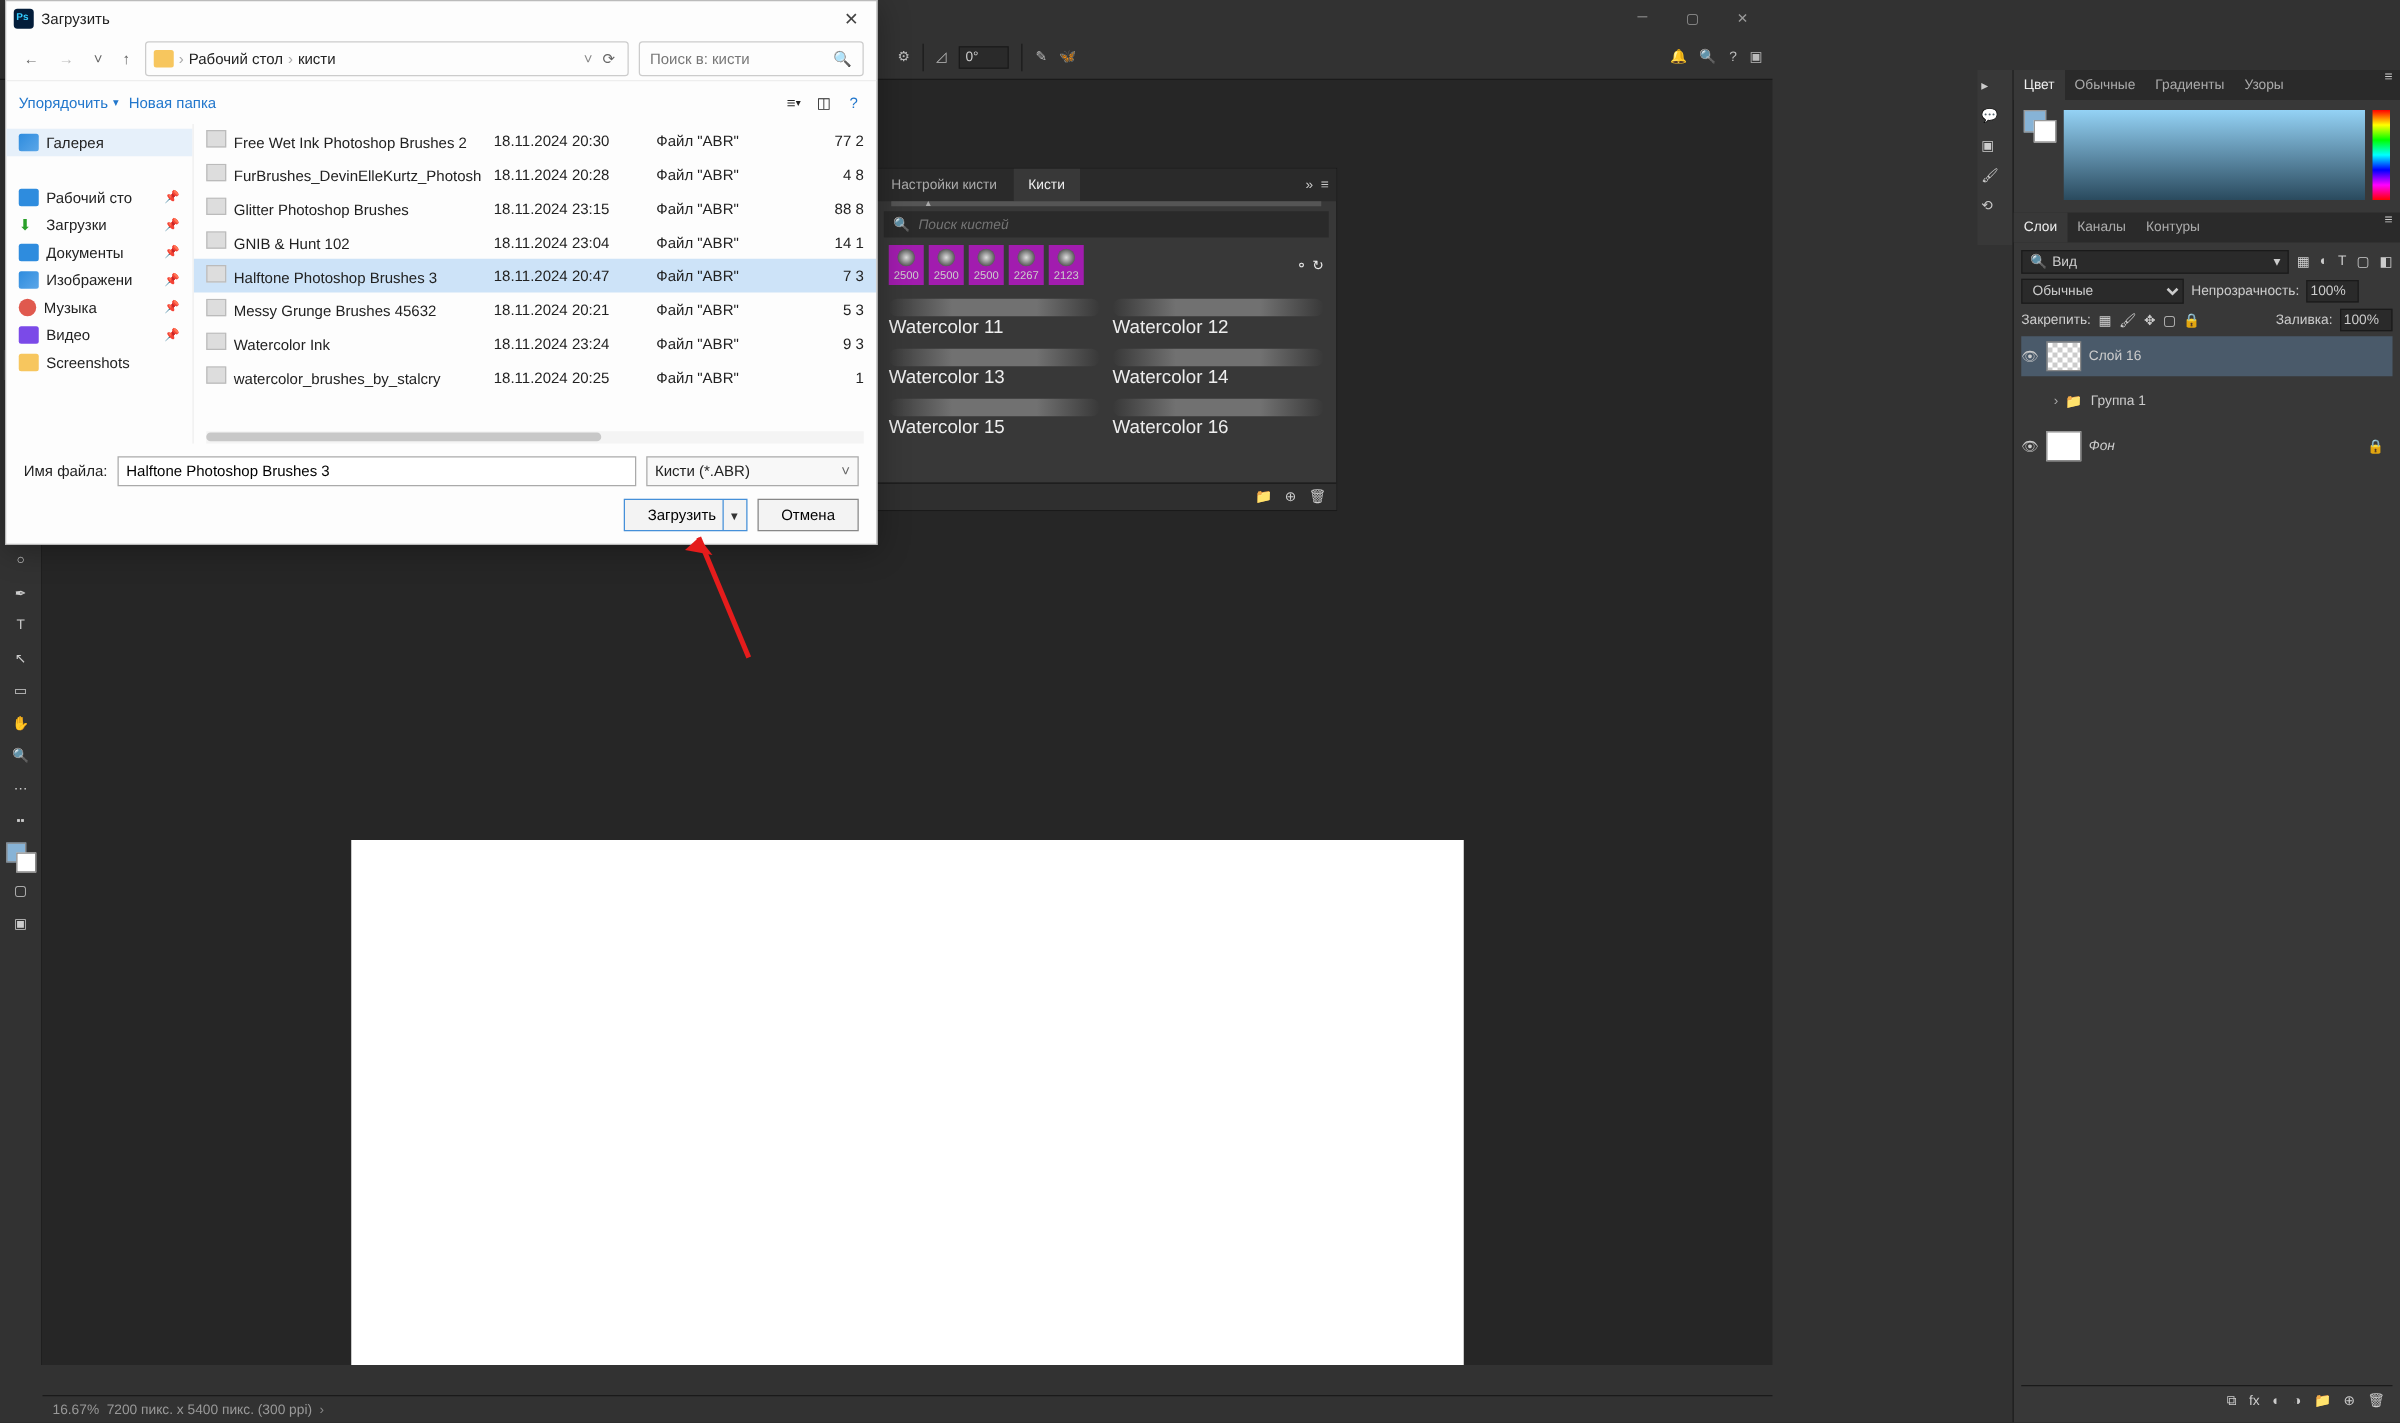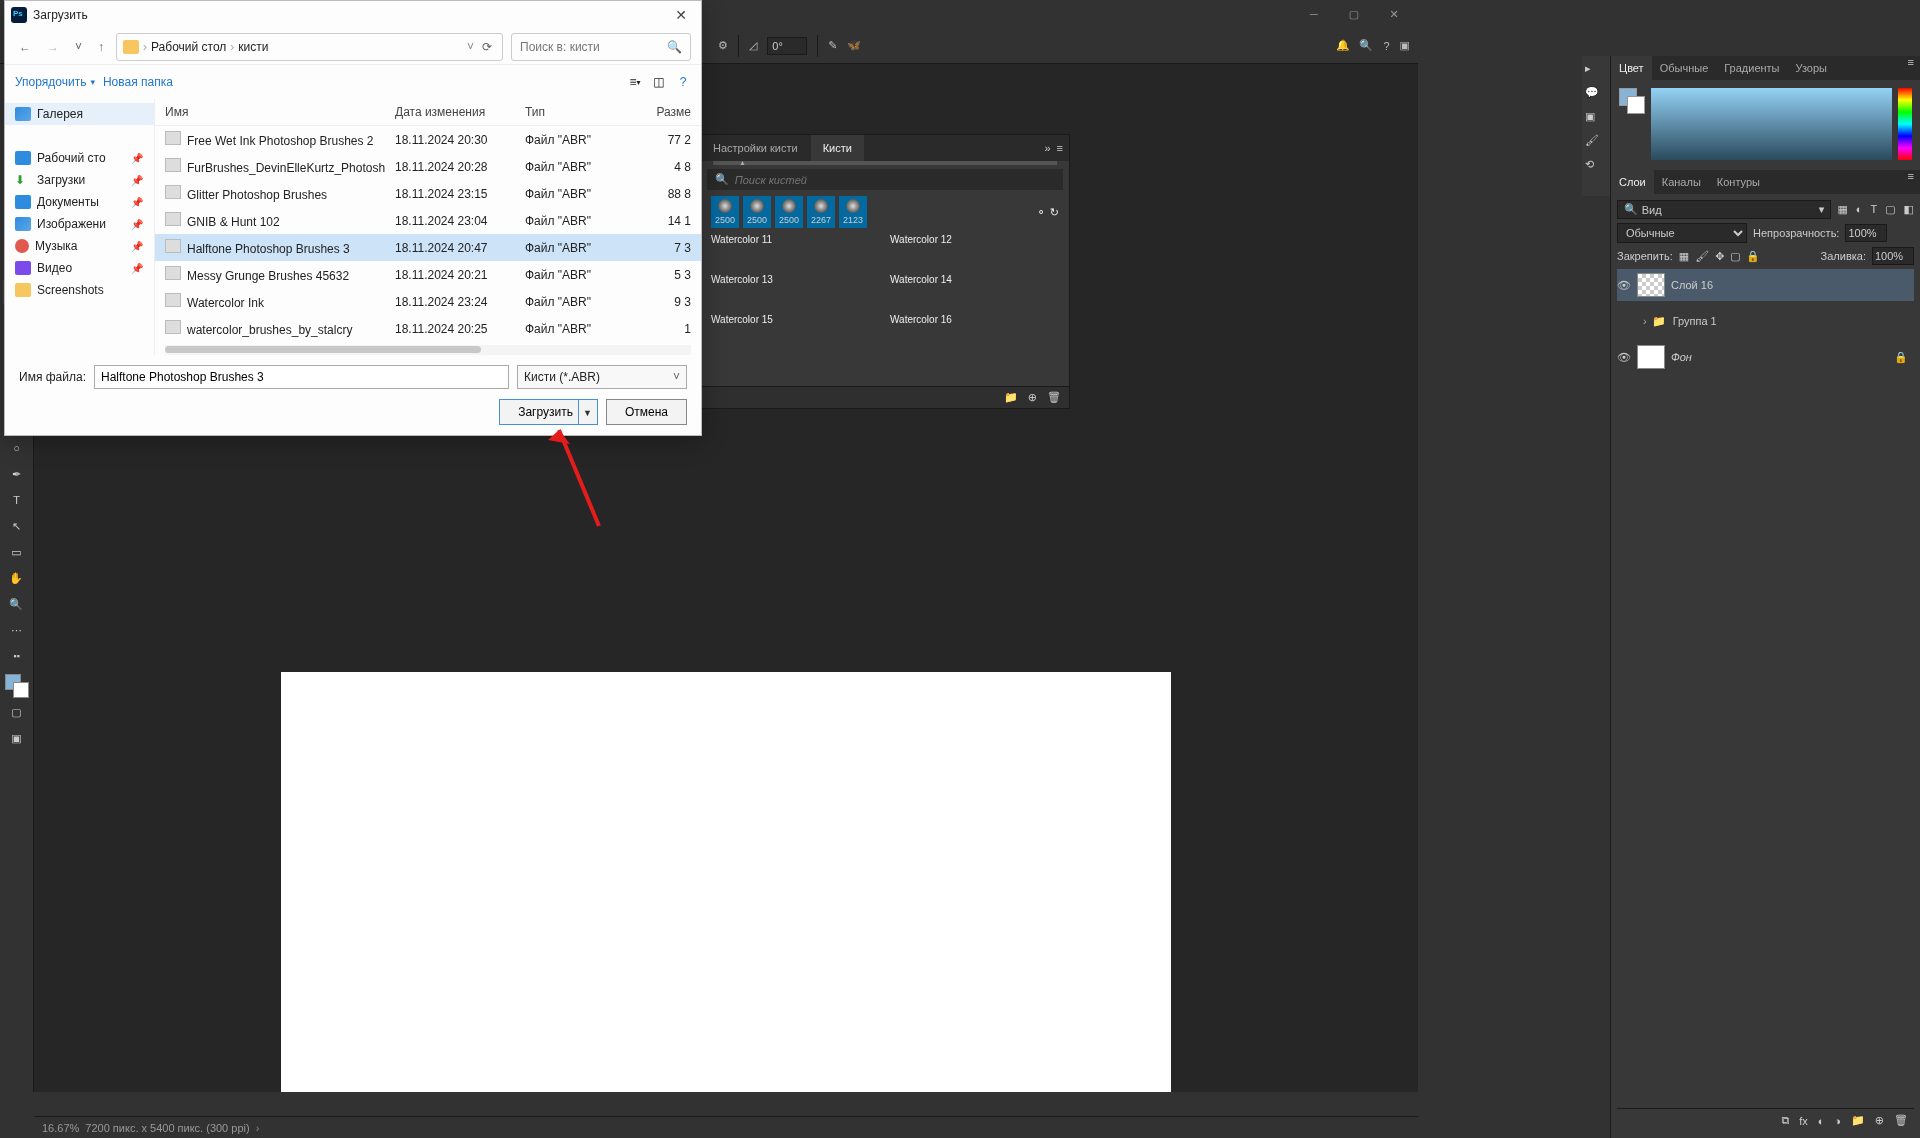--- a/index.html
+++ b/index.html
@@ -27,24 +27,24 @@
 .brushes-tabs { height: 26px; display: flex; align-items: center; gap: 1px; background: #2a2a2a; }
 .btab { padding: 0 12px; height: 100%; display: flex; align-items: center; color: #aaa; font-size: 11px; }
 .btab.active { background: #383838; color: #eee; }
 .btab-icons { margin-left: auto; padding: 0 6px; display: flex; gap: 6px; }
 .brush-size-row { display: flex; align-items: center; padding: 6px 10px; gap: 8px; }
 .brush-size-val { margin-left: auto; background: #2a2a2a; padding: 2px 8px; }
 .brush-icon-btn { width: 22px; height: 22px; border: 1px solid #1a1a1a; display: flex; align-items: center; justify-content: center; }
 .brush-search { padding: 4px 8px; display: flex; align-items: center; gap: 6px; background: #2a2a2a; margin: 0 6px; }
 .brush-search input { background: transparent; border: none; color: #999; font-style: italic; width: 160px; font-size: 11px; }
 .brush-tips { display: flex; gap: 4px; padding: 6px 10px; align-items: center; }
-.brush-tip { width: 28px; height: 32px; display: flex; flex-direction: column; align-items: center; justify-content: center; background: #0369a1; font-size: 9px; color: #ccc; gap: 2px;}
+.brush-tip { width: 28px; height: 32px; display: flex; flex-direction: column; align-items: center; justify-content: center; background: #a21caf; font-size: 9px; color: #ccc; gap: 2px;}
 .brush-tip-dot { width: 14px; height: 14px; background: radial-gradient(circle,#ddd,#333 90%); border-radius: 50%; }
 .brush-list { padding: 0 10px; display: grid; grid-template-columns: 1fr 1fr; gap: 4px 10px; }
-.brush-item { height: 36px; display: flex; flex-direction: row; font-size: 10px; color: #eee; }
+.brush-item { height: 36px; display: flex; flex-direction: column; font-size: 15px; color: #eee; justify-content: flex-end; }
 .brush-stroke { height: 14px; background: linear-gradient(to right, transparent, #aaa 30%, #aaa 70%, transparent); border-radius: 7px; opacity: .5; }
 .brushes-footer { position: absolute; bottom: 0; left: 0; right: 0; height: 22px; background: #2f2f2f; display: flex; align-items: center; justify-content: flex-end; gap: 10px; padding: 0 8px; border-top: 1px solid #1a1a1a; }
 
 
 .right-dock-strip { position: absolute; right: 310px; top: 56px; width: 28px; height: 140px; background: #383838; display: flex; flex-direction: column; align-items: center; gap: 2px; padding-top: 6px; }
 .strip-btn { width: 22px; height: 22px; }
 
 .right-panels { position: absolute; right: 0; top: 56px; width: 310px; bottom: 0; background: #383838; border-left: 1px solid #1a1a1a; display: flex; flex-direction: column; }
 .panel-tabs { height: 24px; display: flex; background: #2a2a2a; }
 .ptab { padding: 0 8px; display: flex; align-items: center; font-size: 11px; color: #aaa; }
@@ -439,26 +439,20 @@
           <span class="sb-ico sb-video"></span>
           <span>Видео</span>
           <span class="sb-pin">📌</span>
         </div>
       <div class="sb-item">
           <span class="sb-ico sb-screenshots"></span>
           <span>Screenshots</span>
         </div>
     </div>
     <div class="fd-files">
-      <div class="fd-header">
-        <div class="col-name">Имя</div>
-        <div class="col-date">Дата изменения</div>
-        <div class="col-type">Тип</div>
-        <div class="col-size">Разме</div>
-      </div>
       <div class="fd-rows" id="file-rows">
           <div class="fd-row">
             <div class="col-name"><span class="f-ico"></span>Free Wet Ink Photoshop Brushes 2</div>
             <div class="col-date">18.11.2024 20:30</div>
             <div class="col-type">Файл "ABR"</div>
             <div class="col-size">77 2</div>
           </div>
           <div class="fd-row">
             <div class="col-name"><span class="f-ico"></span>FurBrushes_DevinElleKurtz_Photoshop</div>
             <div class="col-date">18.11.2024 20:28</div>

